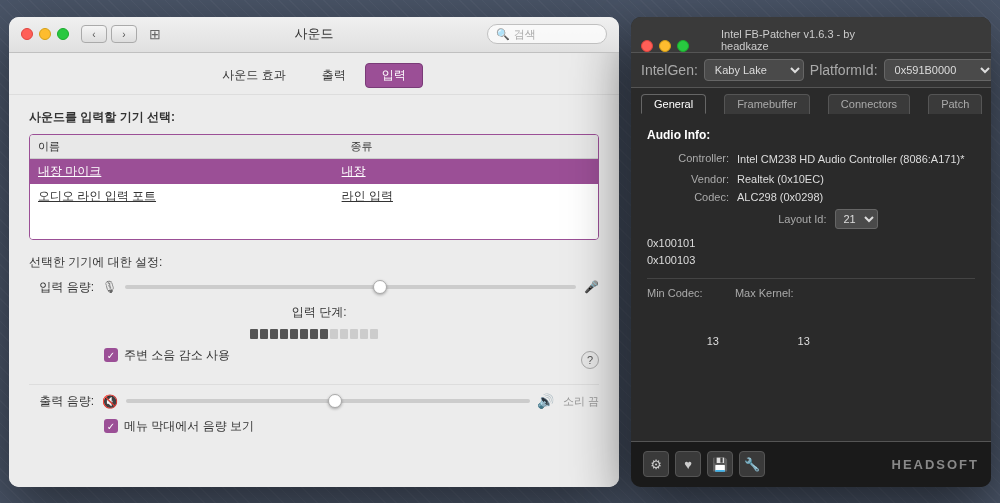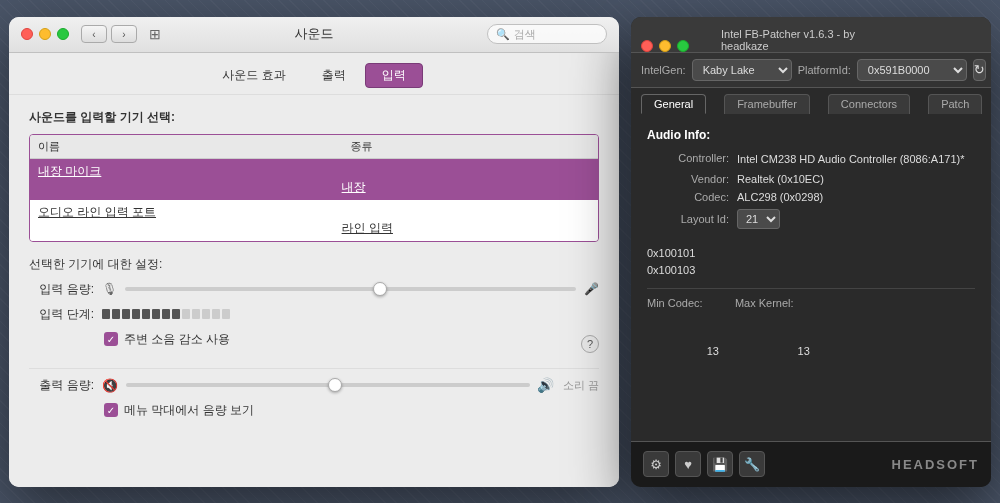--- a/index.html
+++ b/index.html
@@ -147,21 +147,21 @@
       padding: 4px 8px;
       font-size: 12px;
       color: #333;
       text-decoration: underline;
     }
     .table-row.selected {
       background: #9b4f96;
       color: white;
     }
     .table-cell:first-child { width: 55%; }
-    .table-cell:last-child { width: 45%; margin-top: 16px; }
+    .table-cell:last-child { width: 45%; }
     .table-body { min-height: 80px; background: white; }
     .settings-section {
       margin-top: 6px;
     }
     .settings-label {
       font-size: 12px;
       color: #333;
       margin-bottom: 8px;
     }
     .slider-row {
@@ -193,20 +193,21 @@
       border-radius: 50%;
       top: -5px;
       left: 55%;
       box-shadow: 0 1px 3px rgba(0,0,0,0.3);
     }
     .input-level-row {
       display: flex;
       align-items: center;
       margin-bottom: 8px;
       gap: 8px;
+      flex-direction: column;
     }
     .level-label {
       font-size: 12px;
       color: #333;
       min-width: 65px;
       text-align: right;
     }
     .level-bars {
       display: flex;
       gap: 2px;
@@ -322,21 +323,21 @@
     }
     .fb-toolbar {
       display: flex;
       align-items: center;
       padding: 6px 10px;
       gap: 6px;
       background: #333;
       border-bottom: 1px solid #555;
     }
     .fb-label {
-      font-size: 11px;
+      font-size: 14px;
       color: #aaa;
       text-align: right;
     }
     .fb-select {
       height: 22px;
       background: #4a4a4a;
       border: 1px solid #666;
       border-radius: 4px;
       color: #ddd;
       font-size: 11px;
@@ -404,22 +405,23 @@
       color: #aaa;
       padding-right: 8px;
     }
     .fb-info-val {
       color: #ddd;
       flex: 1;
     }
     .fb-row-with-select {
       display: flex;
       align-items: center;
-      margin-bottom: 16px;
-      font-size: 11px;
+      margin-bottom: 6px;
+      font-size: 11px;
+      justify-content: center;
     }
     .fb-row-key {
       min-width: 90px;
       text-align: right;
       color: #aaa;
       padding-right: 8px;
     }
     .fb-small-select {
       height: 20px;
       background: #4a4a4a;

